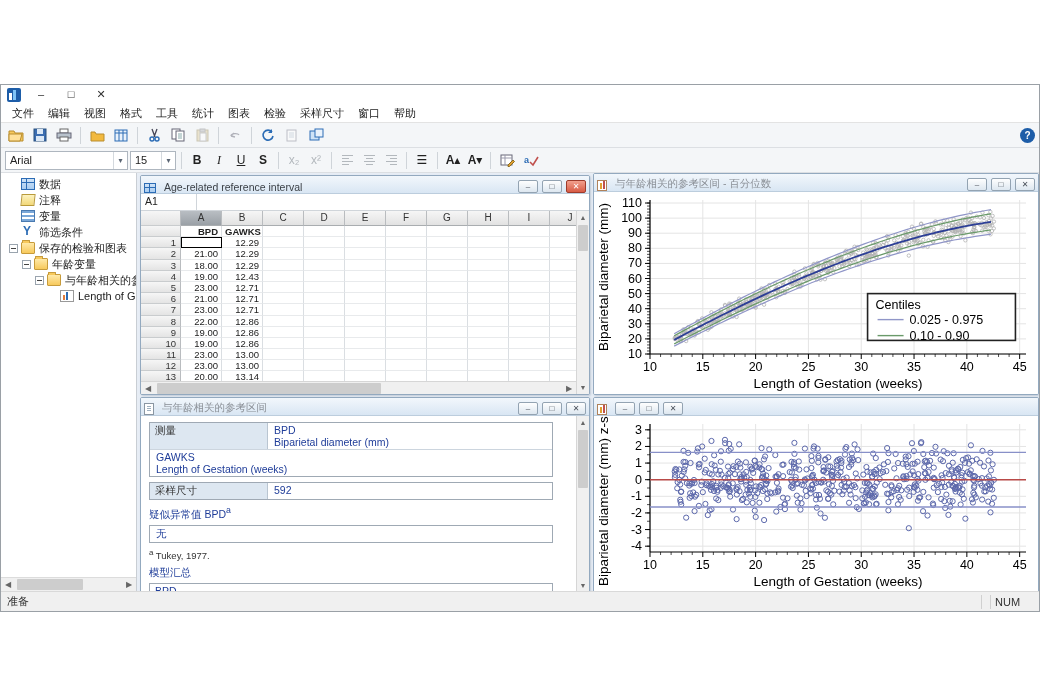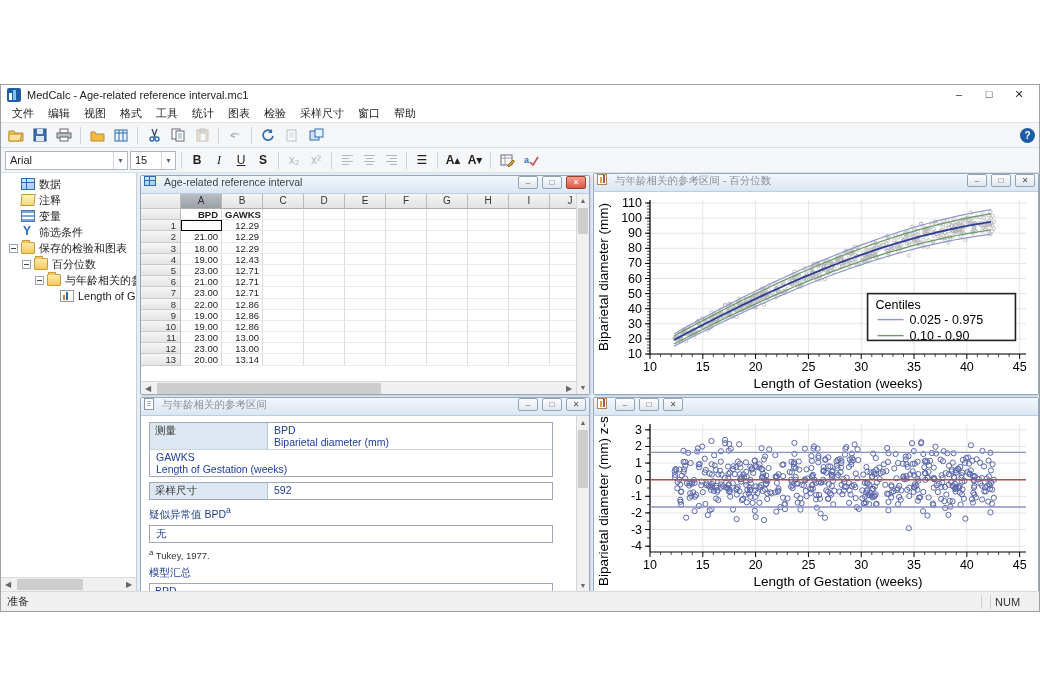--- a/index.html
+++ b/index.html
@@ -46,21 +46,21 @@
   .tree-icon { width:14px; height:12px; margin-right:4px; flex:0 0 auto; position:relative;}
   .hscroll { height:14px; background:#f0f0f0; border-top:1px solid #dcdcdc; display:flex; align-items:center; flex:0 0 auto;}
   .hs-arrow { width:14px; text-align:center; font-size:8px; color:#666; }
   .hs-track { flex:1; position:relative; height:100%; }
   .hs-thumb { position:absolute; top:1px; height:11px; background:#cdcdcd; border-radius:1px; }
 
   .mdi { flex:1; position:relative; background:#e7edf5; overflow:hidden; }
 
   
   .win { position:absolute; background:#fff; border:1px solid #93a9bf; border-radius:2px; overflow:hidden; box-shadow:1px 1px 2px rgba(120,140,160,.35); display:flex; flex-direction:column;}
-  .win-title { height:18px; background:linear-gradient(#f2f7fc,#d9e6f3); border-bottom:1px solid #bccddd; display:flex; align-items:flex-start; padding:0 3px; gap:4px; font-size:10.5px; color:#8a8f96; flex:0 0 auto;}
+  .win-title { height:18px; background:linear-gradient(#f2f7fc,#d9e6f3); border-bottom:1px solid #bccddd; display:flex; align-items:flex-end; padding:0 3px; gap:4px; font-size:10.5px; color:#8a8f96; flex:0 0 auto;}
   .win.active .win-title { color:#3a3f45; }
   .win-title .wt-label { flex:1; overflow:hidden; white-space:nowrap; }
   .wbtn { width:20px; height:13px; border:1px solid #93a3b2; border-radius:2px; background:linear-gradient(#fefefe,#dde7f0); font-size:8px; line-height:11px; text-align:center; color:#49505a; flex:0 0 auto;}
   .wbtn.close-red { background:linear-gradient(#f2a08d,#d85b45); border-color:#9e3b2b; color:#fff; }
 
   
   .formula-bar { height:17px; border-bottom:1px solid #d0d5da; display:flex; align-items:center; flex:0 0 auto; background:#fff;}
   .cellref { width:56px; height:100%; border-right:1px solid #d0d5da; font-size:10.5px; padding:1px 4px; color:#222; }
   .grid { flex:1; overflow:hidden; position:relative; background:#fff;}
   .g-row { display:flex; height:11.2px; }
@@ -120,21 +120,20 @@
   .ic-minichart:before { content:""; position:absolute; left:2px; bottom:1px; width:2px; height:6px; background:#e0a030;}
   .ic-minichart:after { content:""; position:absolute; left:5px; bottom:1px; width:2px; height:8px; background:#c0504d;}
 </style>
 </head>
 <body>
 
 <div class="app">
 
   <div class="titlebar">
     <span class="app-icon"></span>
-    <span class="title-text">MedCalc - Age-related reference interval.mc1</span>
     <span class="winctl">
       <span>–</span>
       <span>□</span>
       <span>✕</span>
     </span>
   </div>
 
   <div class="menubar" id="menubar">
       <span class="menu-item">文件</span>
       <span class="menu-item">编辑</span>
@@ -321,21 +320,21 @@
             <span>筛选条件</span>
           </div>
           <div class="tree-row" style="padding-left: 6px;">
             <span class="expander"></span>
             <span class="tree-icon ic-folder"></span>
             <span>保存的检验和图表</span>
           </div>
           <div class="tree-row" style="padding-left: 19px;">
             <span class="expander"></span>
             <span class="tree-icon ic-folder"></span>
-            <span>百分位数</span>
+            <span>年龄变量</span>
           </div>
           <div class="tree-row" style="padding-left: 32px;">
             <span class="expander"></span>
             <span class="tree-icon ic-folder"></span>
             <span>与年龄相关的参考区间</span>
           </div>
           <div class="tree-row" style="padding-left: 45px;">
             <span style="width: 12px; flex: 0 0 auto;"></span>
             <span class="tree-icon ic-chart"></span>
             <span>Length of Gestation</span>
@@ -352,20 +351,23 @@
 
     <div class="mdi">
 
       <div class="win active" style="left:3px;top:2px;width:450px;height:220px">
         <div class="win-title">
           <span class="tree-icon ic-table" style="width:12px;height:10px"></span>
           <span class="wt-label">Age-related reference interval</span>
           <span class="wbtn">–</span>
           <span class="wbtn">□</span>
           <span class="wbtn close-red">✕</span>
+        </div>
+        <div class="formula-bar">
+          <span class="cellref">A1</span>
         </div>
         <div class="sheet-body">
           <div class="sheet-grid-wrap">
             <div class="grid" id="grid">
                 <div class="g-row hdr">
                   <span class="g-rowhdr" style="height: 15px;"></span>
                   <span class="g-colhdr sel">A</span>
                   <span class="g-colhdr">B</span>
                   <span class="g-colhdr">C</span>
                   <span class="g-colhdr">D</span>

